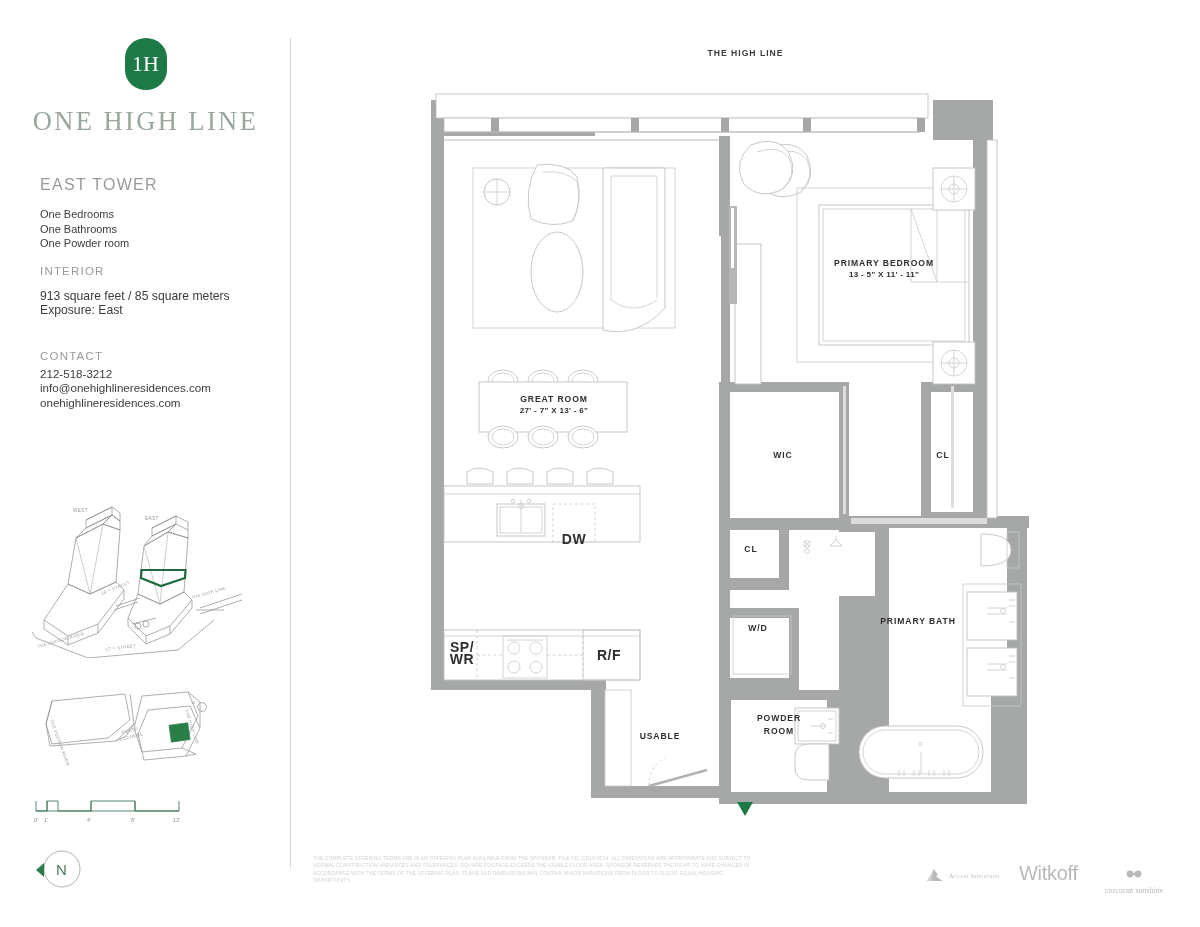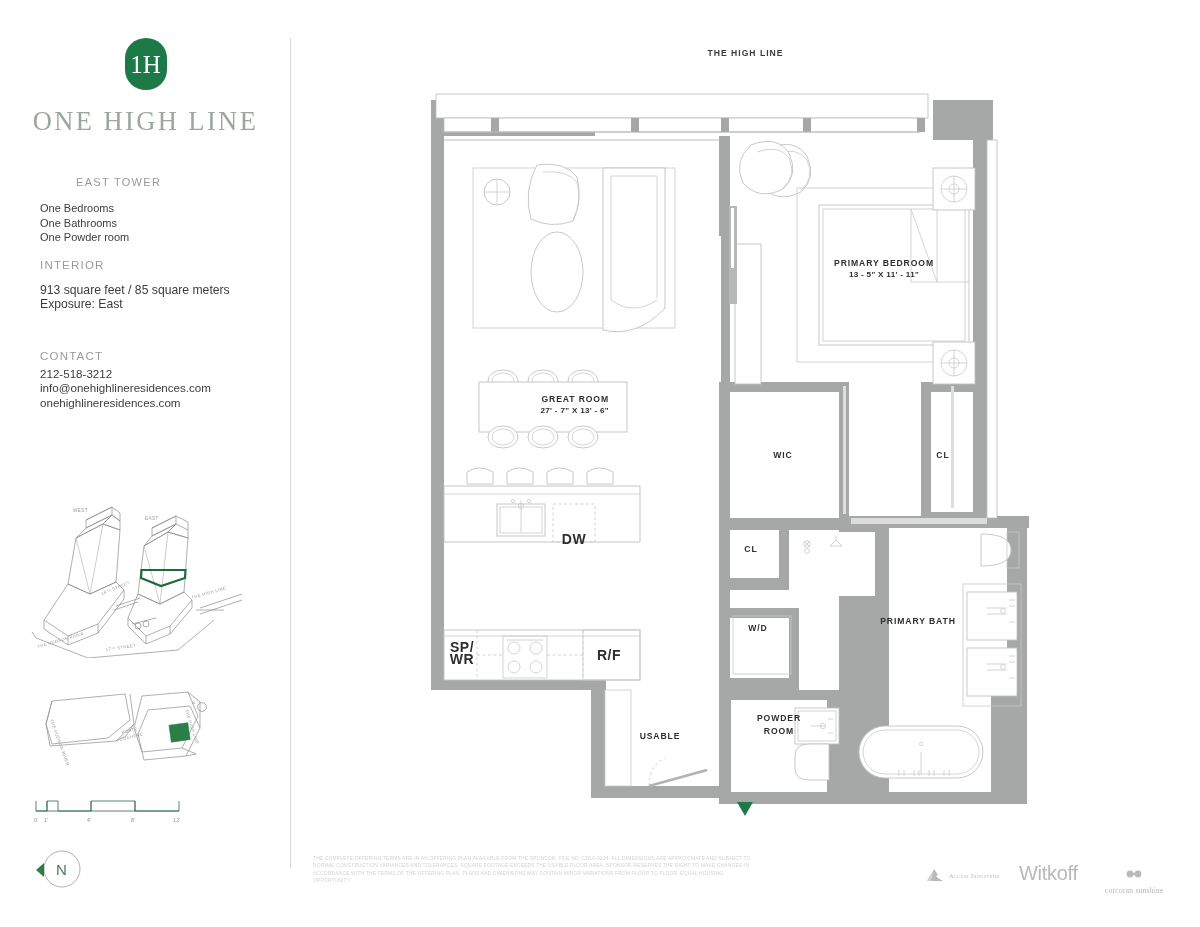--- a/index.html
+++ b/index.html
@@ -41,21 +41,21 @@
     border-radius: 21px / 20px;
     background: #1d7a46;
     position: relative;
   }
   .logo-mark .mono {
     position: absolute;
     left: 0; right: 0; top: 50%;
     transform: translateY(-50%);
     color: #ffffff;
     font-family: "Liberation Serif", serif;
-    font-size: 25px;
+    font-size: 22px;
     letter-spacing: 0px;
     line-height: 1;
   }
   .brand-name {
     margin-top: 16px;
     font-family: "Liberation Serif", serif;
     font-size: 26.5px;
     letter-spacing: 2.4px;
     color: #9aa79c;
     font-weight: 400;
@@ -68,24 +68,23 @@
     width: 250px;
   }
   .res-title {
     font-size: 20px;
     color: #4a4a4a;
     font-weight: 400;
     letter-spacing: 0.2px;
   }
   .res-sub {
     margin-top: 4px;
-    font-size: 11px;
+    font-size: 16px;
     letter-spacing: 1.3px;
     color: #9a9a9a;
-    margin-left: 36px;
   }
   .spec-list {
     margin-top: 13px;
     font-size: 11px;
     line-height: 14.6px;
     color: #3c3c3c;
   }
   .section-label {
     margin-top: 14px;
     font-size: 11.5px;
@@ -636,21 +635,21 @@
     <g>
       <path d="M358 786 L416 770" stroke="#b2b2b2" stroke-width="2.4" fill="none"></path>
       <path d="M358 786 q0 -20 16 -28" class="dash"></path>
       <rect x="314" y="690" width="26" height="96" class="furn2"></rect>
     </g>
 
     <path d="M446 802 L462 802 L454 816 Z" fill="#1d7a46"></path>
 
   </svg>
 
-  <div class="room-label" style="left:188px; top:394px; width:130px;text-align:right;">
+  <div class="room-label" style="left:198px; top:394px; width:130px;">
     <span>GREAT ROOM</span>
     <span class="dim">27' - 7" X 13' - 6"</span>
   </div>
 
   <div class="room-label" style="left:498px; top:258px; width:190px;">
     <span>PRIMARY BEDROOM</span>
     <span class="dim">13 - 5" X 11' - 11"</span>
   </div>
 
   <div class="room-label" style="left:455px; top:450px; width:74px;">WIC</div>

